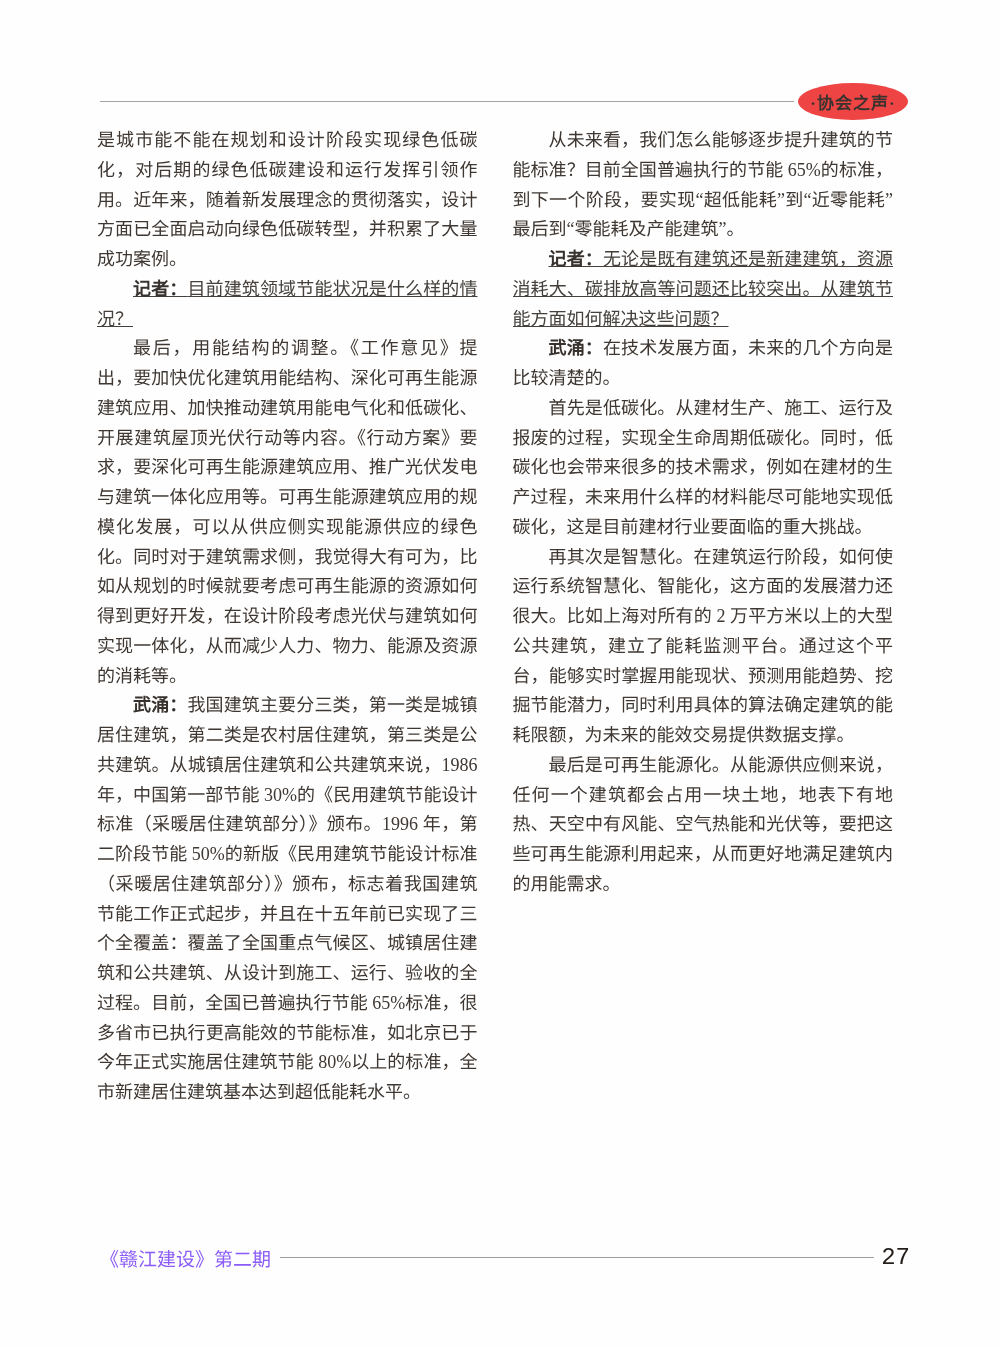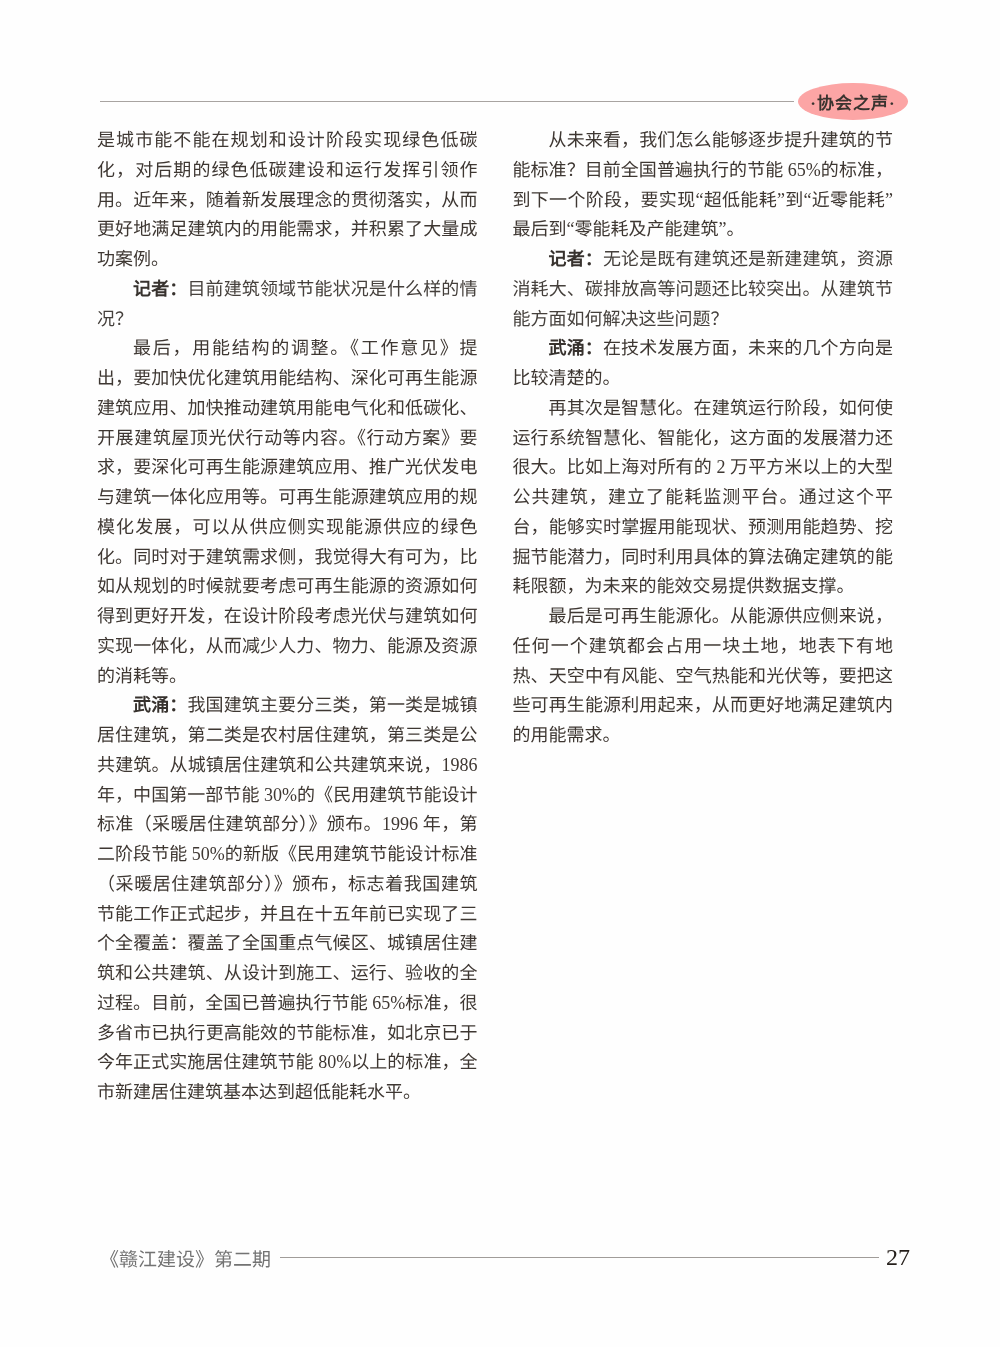--- a/index.html
+++ b/index.html
@@ -23,21 +23,21 @@
   }
   .header-rule {
     flex: 1;
     height: 1px;
     background: #a8a4a1;
   }
   .section-badge {
     width: 110px;
     height: 37px;
     margin-left: 4px;
-    background: #fca5a5;
+    background: #ef4444;
     border-radius: 50%;
     display: flex;
     align-items: center;
     justify-content: center;
     font-size: 17px;
     font-weight: bold;
     color: #39332f;
     letter-spacing: 1px;
     font-family: "Liberation Serif", serif;
   }
@@ -61,74 +61,76 @@
   }
   .para {
     margin: 0;
     text-indent: 2em;
     word-break: break-all;
   }
   .para.no-indent { text-indent: 0; }
   .para.style-question {
     font-family: "Liberation Sans", sans-serif;
     color: #45403c;
+    text-decoration: underline;
   }
   .speaker {
     font-family: "Liberation Sans", sans-serif;
     font-weight: bold;
     color: #37322e;
   }
 
   
   .page-footer {
     position: absolute;
     top: 1240px; left: 100px; right: 90px;
     height: 34px;
     display: flex;
     align-items: center;
   }
   .journal-title {
     font-size: 19px;
-    color: #737373;
+    color: #8b5cf6;
     white-space: nowrap;
   }
   .footer-rule {
     flex: 1;
     height: 1px;
     background: #a09c99;
     margin: 0 7px 0 9px;
   }
   .page-number {
-    font-family: Liberation Serif, serif;
+    font-family: Liberation Mono, monospace;
     font-size: 24px;
     color: #241e1a;
     white-space: nowrap;
   }
 </style>
 </head>
 <body>
 
 <div class="page">
 
   <header class="page-header">
     <div class="header-rule"></div>
     <div class="section-badge">·协会之声·</div>
   </header>
 
   <main class="content">
     <section class="column" id="col-left">
-        <p class="para style-body no-indent">是城市能不能在规划和设计阶段实现绿色低碳化，对后期的绿色低碳建设和运行发挥引领作用。近年来，随着新发展理念的贯彻落实，从而更好地满足建筑内的用能需求，并积累了大量成功案例。</p>
+        <p class="para style-body no-indent">是城市能不能在规划和设计阶段实现绿色低碳化，对后期的绿色低碳建设和运行发挥引领作用。近年来，随着新发展理念的贯彻落实，设计方面已全面启动向绿色低碳转型，并积累了大量成功案例。</p>
         <p class="para style-question"><span class="speaker">记者：</span>目前建筑领域节能状况是什么样的情况？</p>
         <p class="para style-body">最后，用能结构的调整。《工作意见》提出，要加快优化建筑用能结构、深化可再生能源建筑应用、加快推动建筑用能电气化和低碳化、开展建筑屋顶光伏行动等内容。《行动方案》要求，要深化可再生能源建筑应用、推广光伏发电与建筑一体化应用等。可再生能源建筑应用的规模化发展，可以从供应侧实现能源供应的绿色化。同时对于建筑需求侧，我觉得大有可为，比如从规划的时候就要考虑可再生能源的资源如何得到更好开发，在设计阶段考虑光伏与建筑如何实现一体化，从而减少人力、物力、能源及资源的消耗等。</p>
         <p class="para style-answer"><span class="speaker">武涌：</span>我国建筑主要分三类，第一类是城镇居住建筑，第二类是农村居住建筑，第三类是公共建筑。从城镇居住建筑和公共建筑来说，1986 年，中国第一部节能 30%的《民用建筑节能设计标准（采暖居住建筑部分）》颁布。1996 年，第二阶段节能 50%的新版《民用建筑节能设计标准（采暖居住建筑部分）》颁布，标志着我国建筑节能工作正式起步，并且在十五年前已实现了三个全覆盖：覆盖了全国重点气候区、城镇居住建筑和公共建筑、从设计到施工、运行、验收的全过程。目前，全国已普遍执行节能 65%标准，很多省市已执行更高能效的节能标准，如北京已于今年正式实施居住建筑节能 80%以上的标准，全市新建居住建筑基本达到超低能耗水平。</p>
       </section>
     <section class="column" id="col-right">
         <p class="para style-body">从未来看，我们怎么能够逐步提升建筑的节能标准？目前全国普遍执行的节能 65%的标准，到下一个阶段，要实现“超低能耗”到“近零能耗”最后到“零能耗及产能建筑”。</p>
         <p class="para style-question"><span class="speaker">记者：</span>无论是既有建筑还是新建建筑，资源消耗大、碳排放高等问题还比较突出。从建筑节能方面如何解决这些问题？</p>
         <p class="para style-answer"><span class="speaker">武涌：</span>在技术发展方面，未来的几个方向是比较清楚的。</p>
+        <p class="para style-body">首先是低碳化。从建材生产、施工、运行及报废的过程，实现全生命周期低碳化。同时，低碳化也会带来很多的技术需求，例如在建材的生产过程，未来用什么样的材料能尽可能地实现低碳化，这是目前建材行业要面临的重大挑战。</p>
         <p class="para style-body">再其次是智慧化。在建筑运行阶段，如何使运行系统智慧化、智能化，这方面的发展潜力还很大。比如上海对所有的 2 万平方米以上的大型公共建筑，建立了能耗监测平台。通过这个平台，能够实时掌握用能现状、预测用能趋势、挖掘节能潜力，同时利用具体的算法确定建筑的能耗限额，为未来的能效交易提供数据支撑。</p>
         <p class="para style-body">最后是可再生能源化。从能源供应侧来说，任何一个建筑都会占用一块土地，地表下有地热、天空中有风能、空气热能和光伏等，要把这些可再生能源利用起来，从而更好地满足建筑内的用能需求。</p>
       </section>
   </main>
 
   <footer class="page-footer">
     <span class="journal-title">《赣江建设》第二期</span>
     <div class="footer-rule"></div>
     <span class="page-number">27</span>
   </footer>

